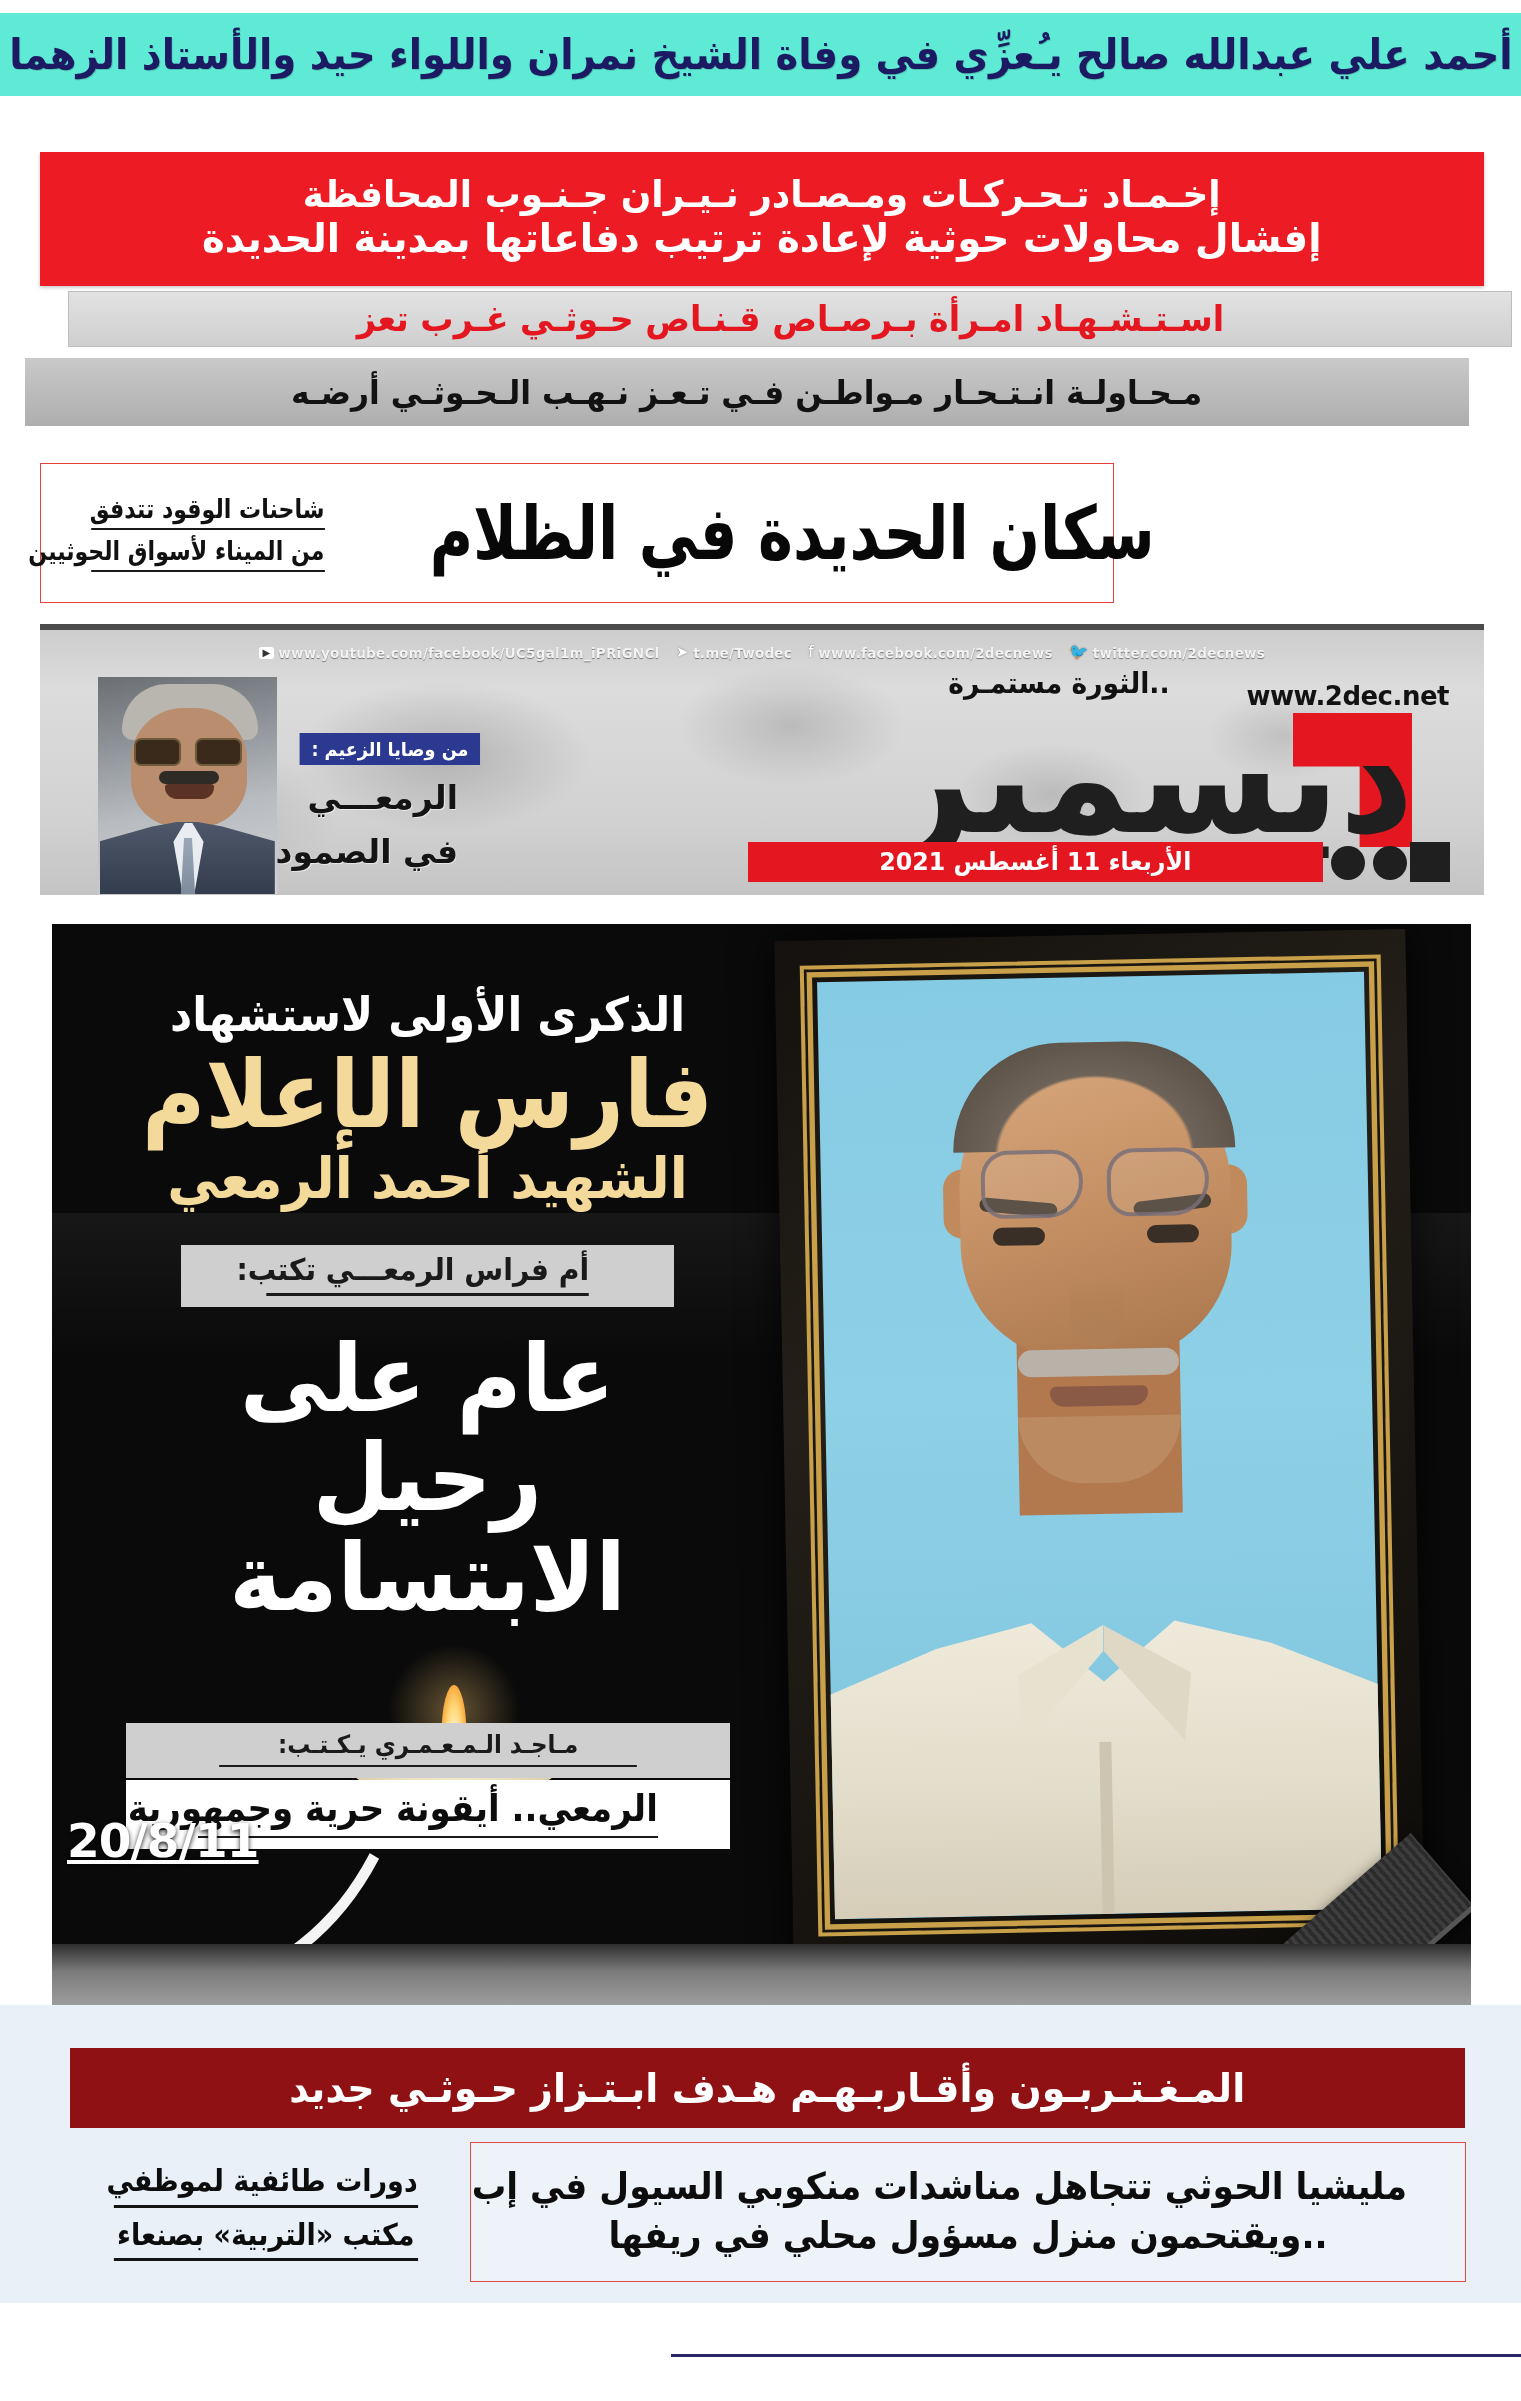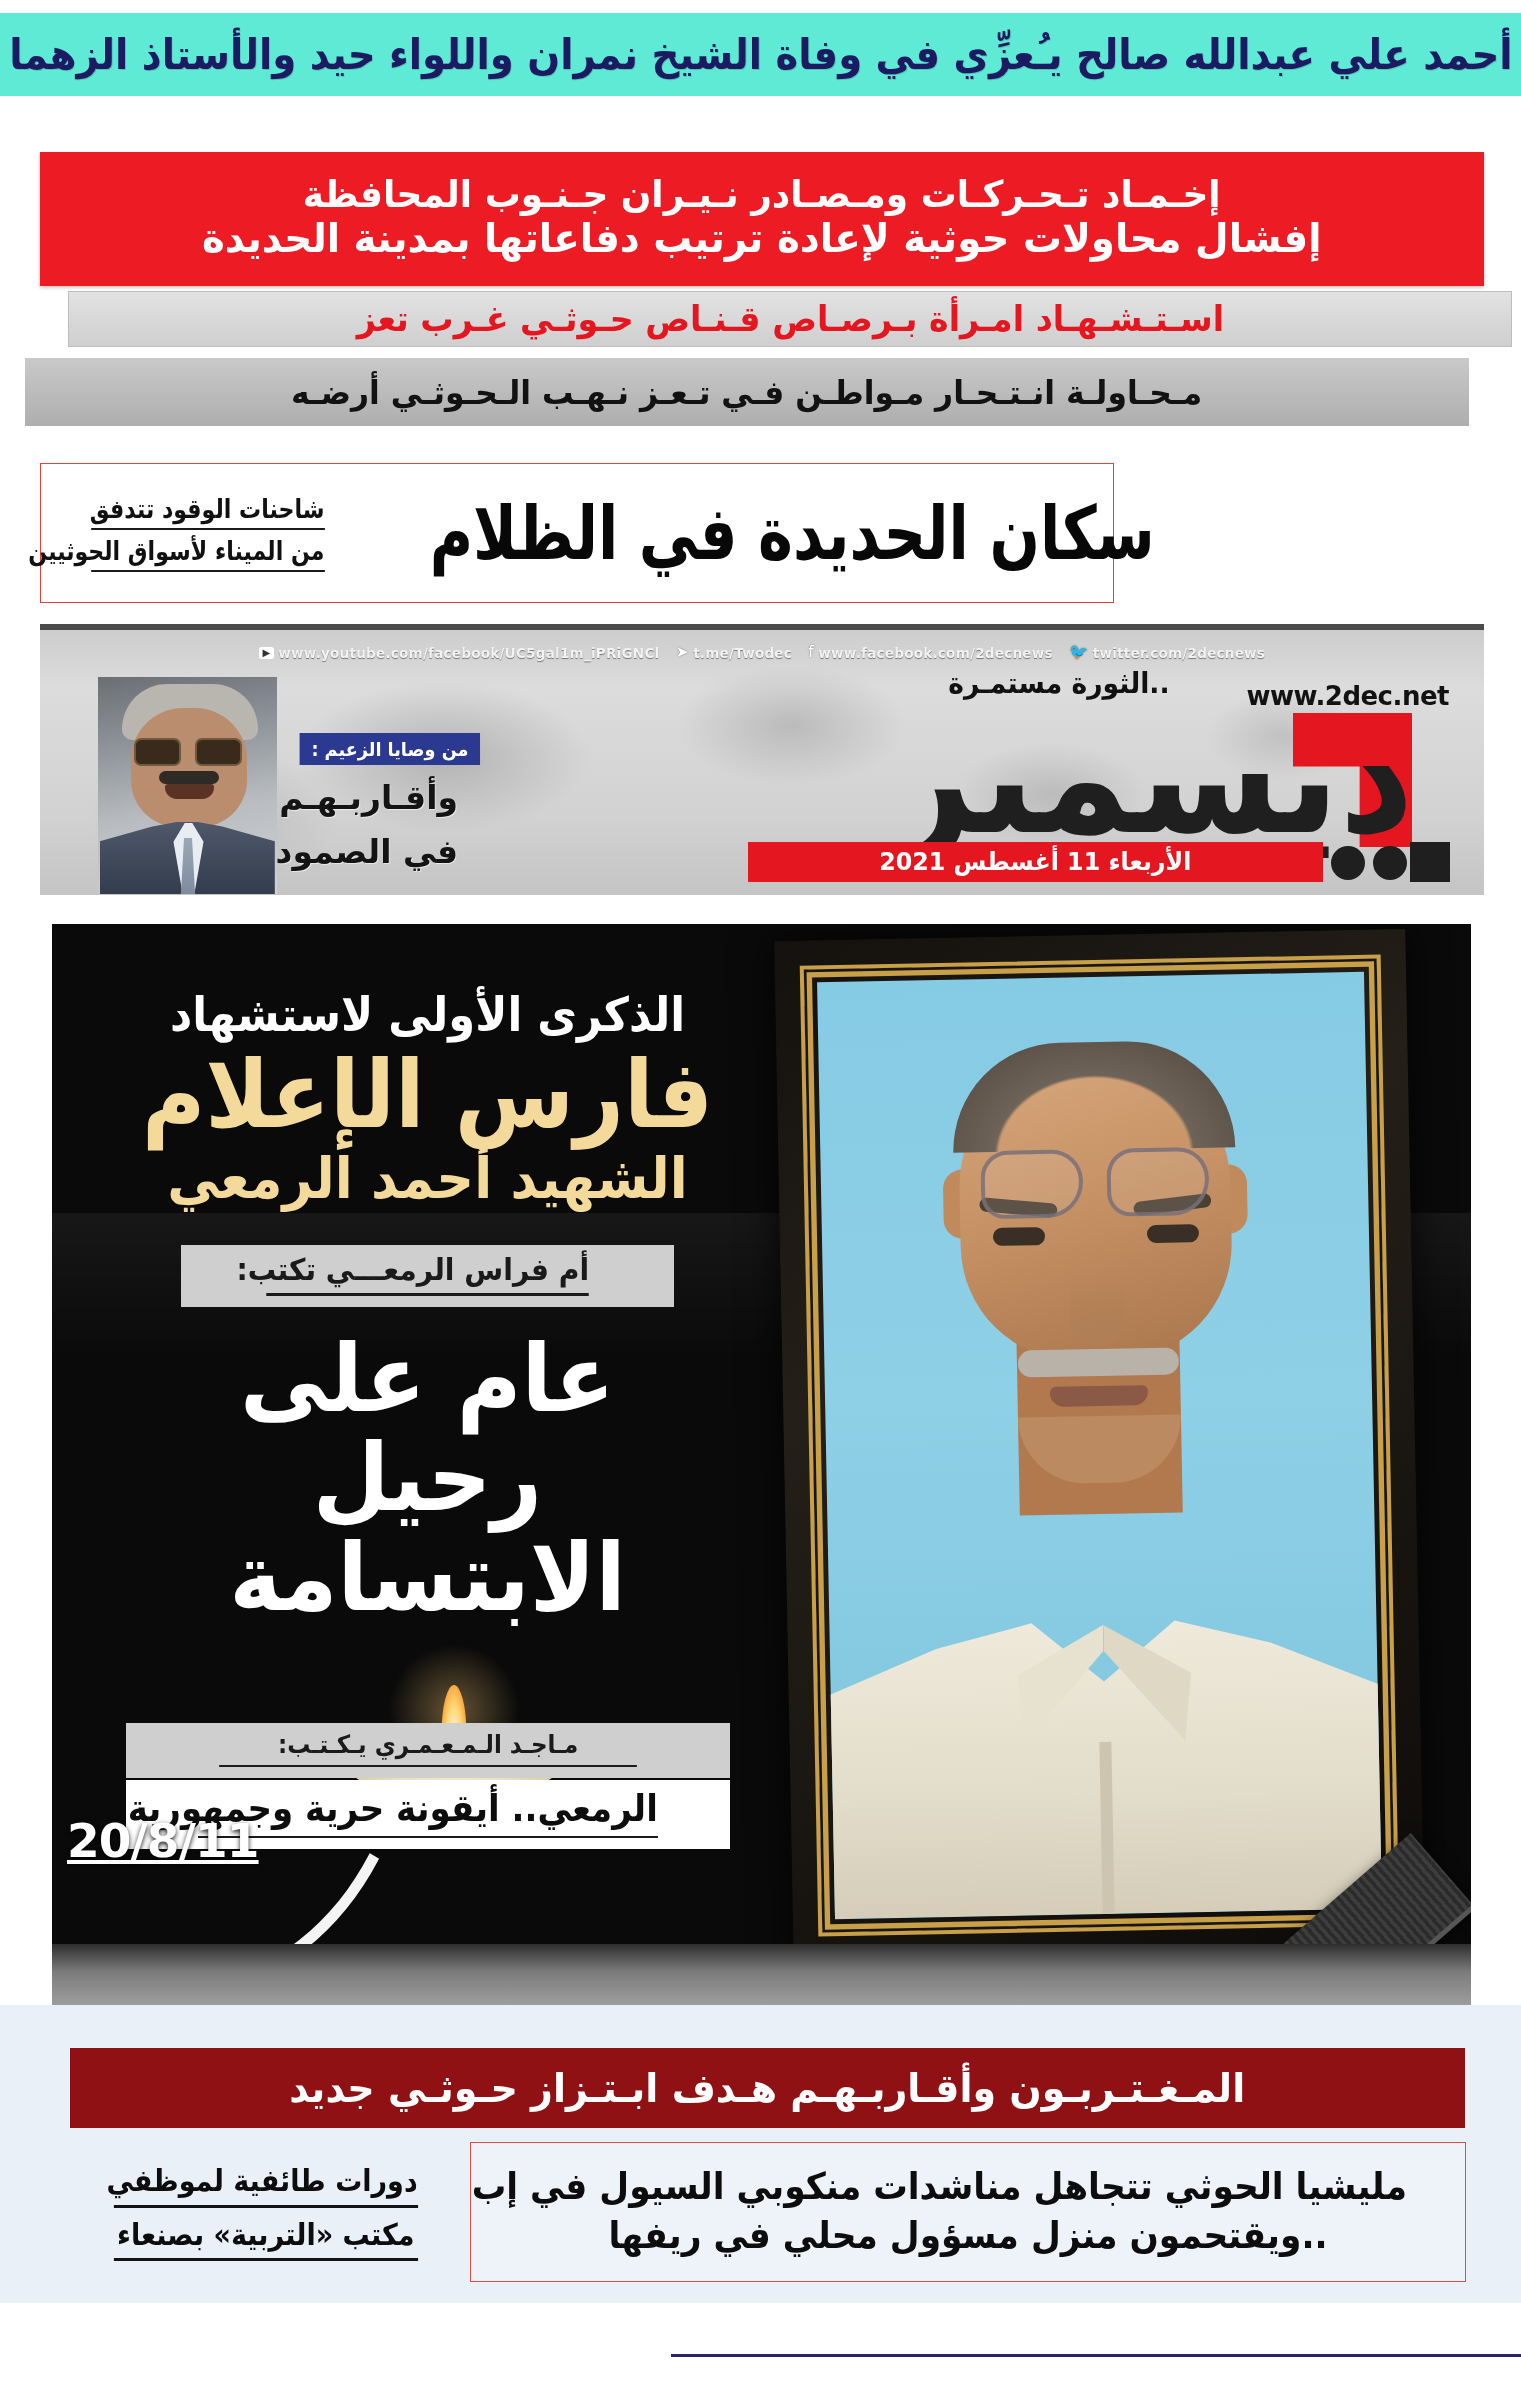--- a/index.html
+++ b/index.html
@@ -485,21 +485,21 @@
       <div class="lp-face"></div>
       <div class="lp-glasses"></div>
       <div class="lp-stache"></div>
       <div class="lp-mouth"></div>
       <div class="lp-suit"></div>
       <div class="lp-shirt"></div>
       <div class="lp-tie"></div>
     </div>
 
     <div class="quote-badge">من وصايا الزعيم :</div>
-    <div class="quote-line l1">وأقـاربـهـم</div>
+    <div class="quote-line l1">الرمعـــي</div>
     <div class="quote-line l2">في الصمود</div>
 
     <div class="nameplate">
       <div class="np-slogan">..الثورة مستمـرة</div>
       <div class="np-url">www.2dec.net</div>
       <div class="np-red-d"></div>
       <div class="np-word">ديسمبر</div>
       <div class="np-blackbar"></div>
       <div class="np-dot d1"></div>
       <div class="np-dot d2"></div>

